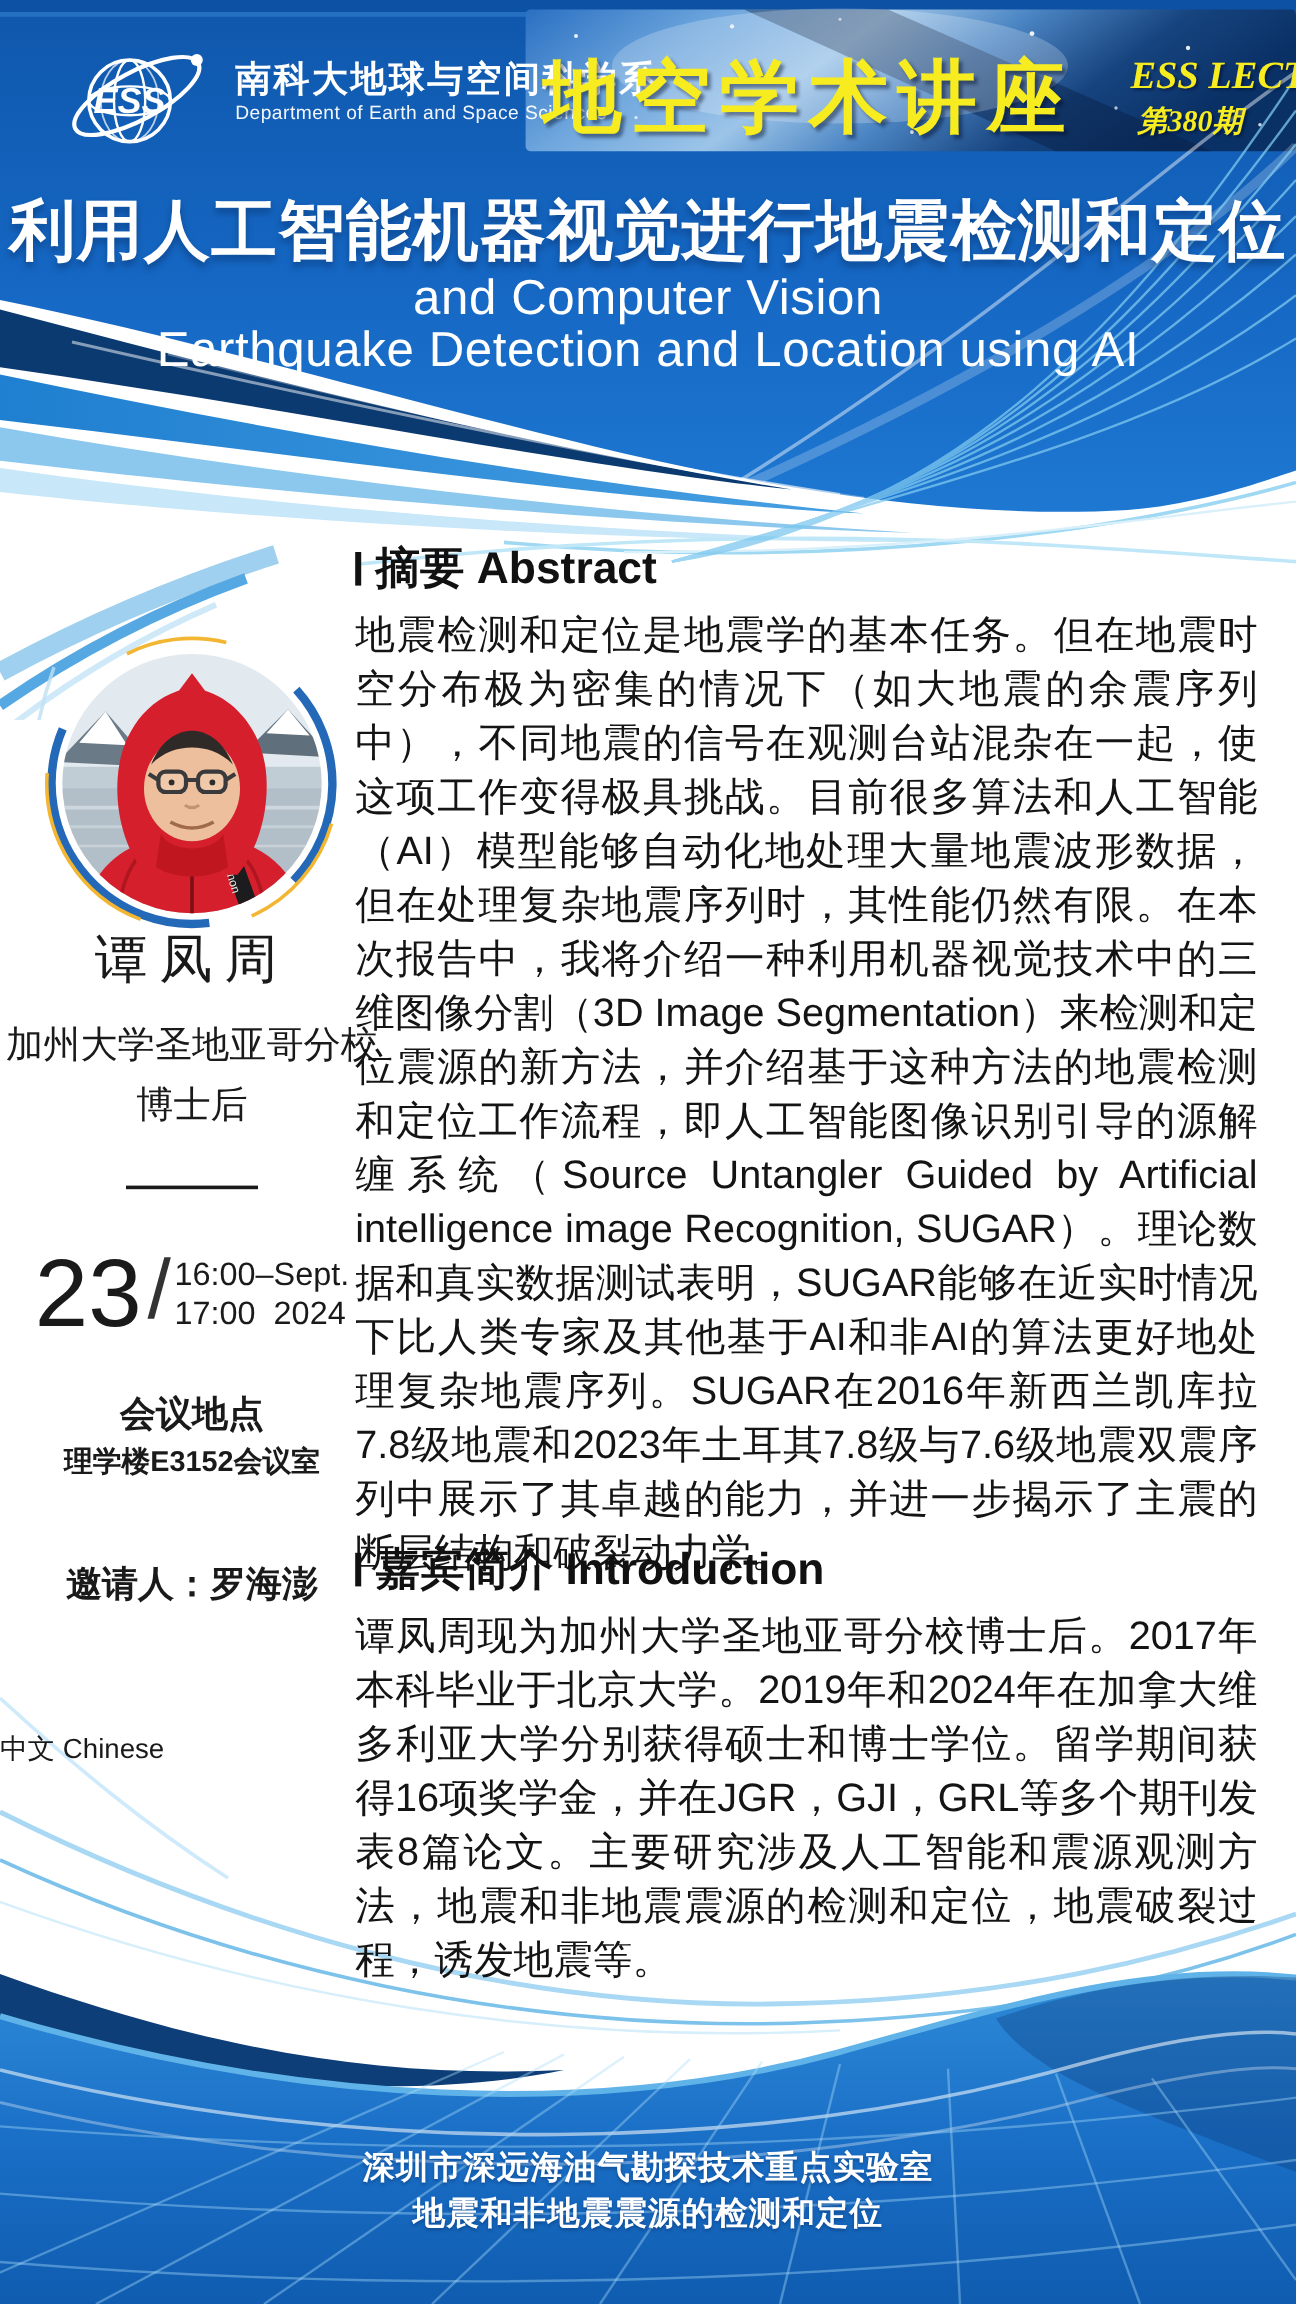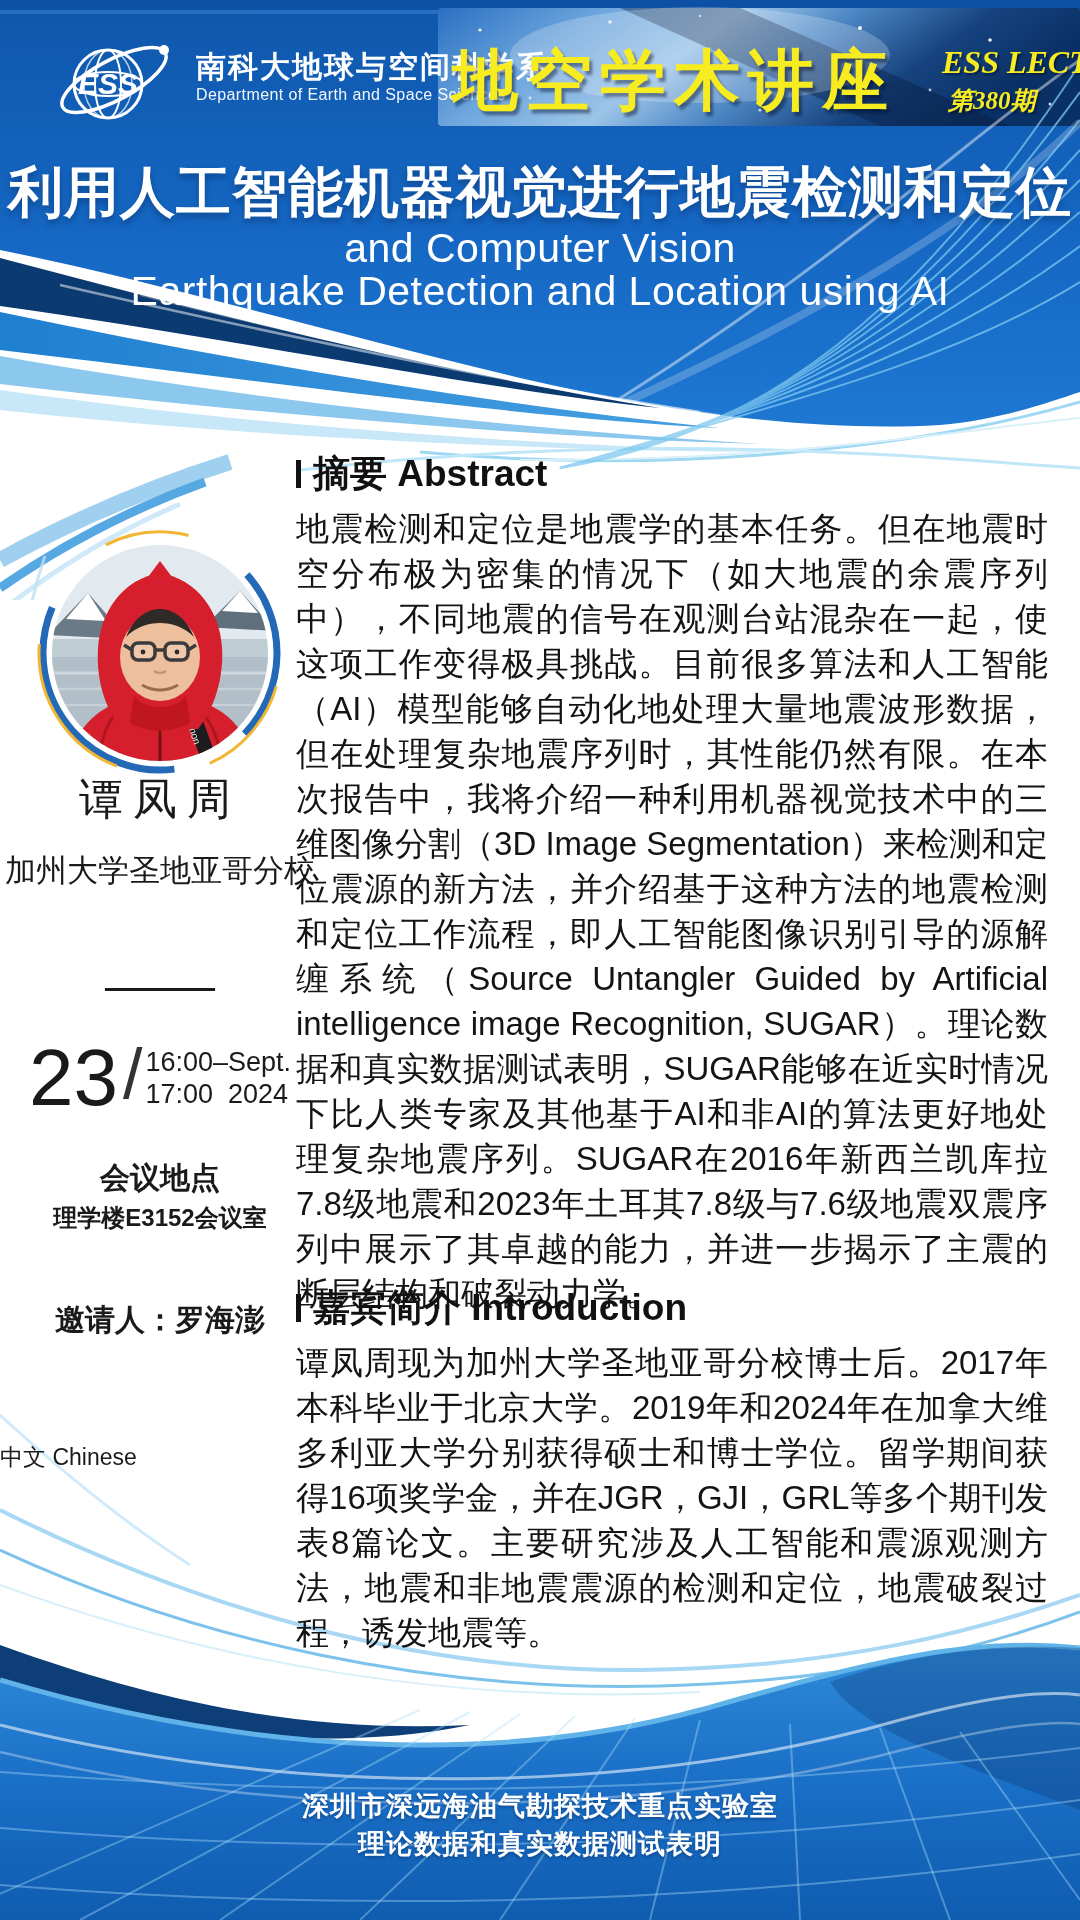--- a/index.html
+++ b/index.html
@@ -218,20 +218,21 @@
         <path d="M118,140 Q124,144 130,140" stroke="#c59275" stroke-width="2.5" fill="none"></path>
         <path d="M106,154 Q124,164 142,154" stroke="#a06b4d" stroke-width="3" fill="none"></path>
 
         <path d="M98,164 C106,180 142,180 150,164 L154,192 C136,202 112,202 94,192 Z" fill="#c0161f"></path>
       </g>
     </svg>
   </div>
 
   <div class="spk-name">谭凤周</div>
   <div class="spk-aff">加州大学圣地亚哥分校</div>
+  <div class="spk-pos">博士后</div>
   <div class="divider"></div>
 
   <div class="date-row">
     <span class="date-day">23</span>
     <span class="date-slash">/</span>
     <span class="date-times">
       <span>16:00–17:00</span>
       <span>Sept. 2024</span>
     </span>
   </div>
@@ -287,15 +288,15 @@
       <path d="M800,540 L790,344"></path>
         <path d="M950,540 L880,348"></path>
         <path d="M1080,520 L960,352"></path>
       <path d="M0,392 C360,420 720,414 1080,368"></path>
       <path d="M0,448 C360,478 720,468 1080,420"></path>
       <path d="M0,505 C360,534 720,524 1080,474"></path>
     </g>
   </svg>
 
   <div class="footer-line1">深圳市深远海油气勘探技术重点实验室</div>
-  <div class="footer-line2">理论数据和真实数据测试表明</div>
+  <div class="footer-line2">地震和非地震震源的检测和定位</div>
 
 </div>
 
 </body></html>

